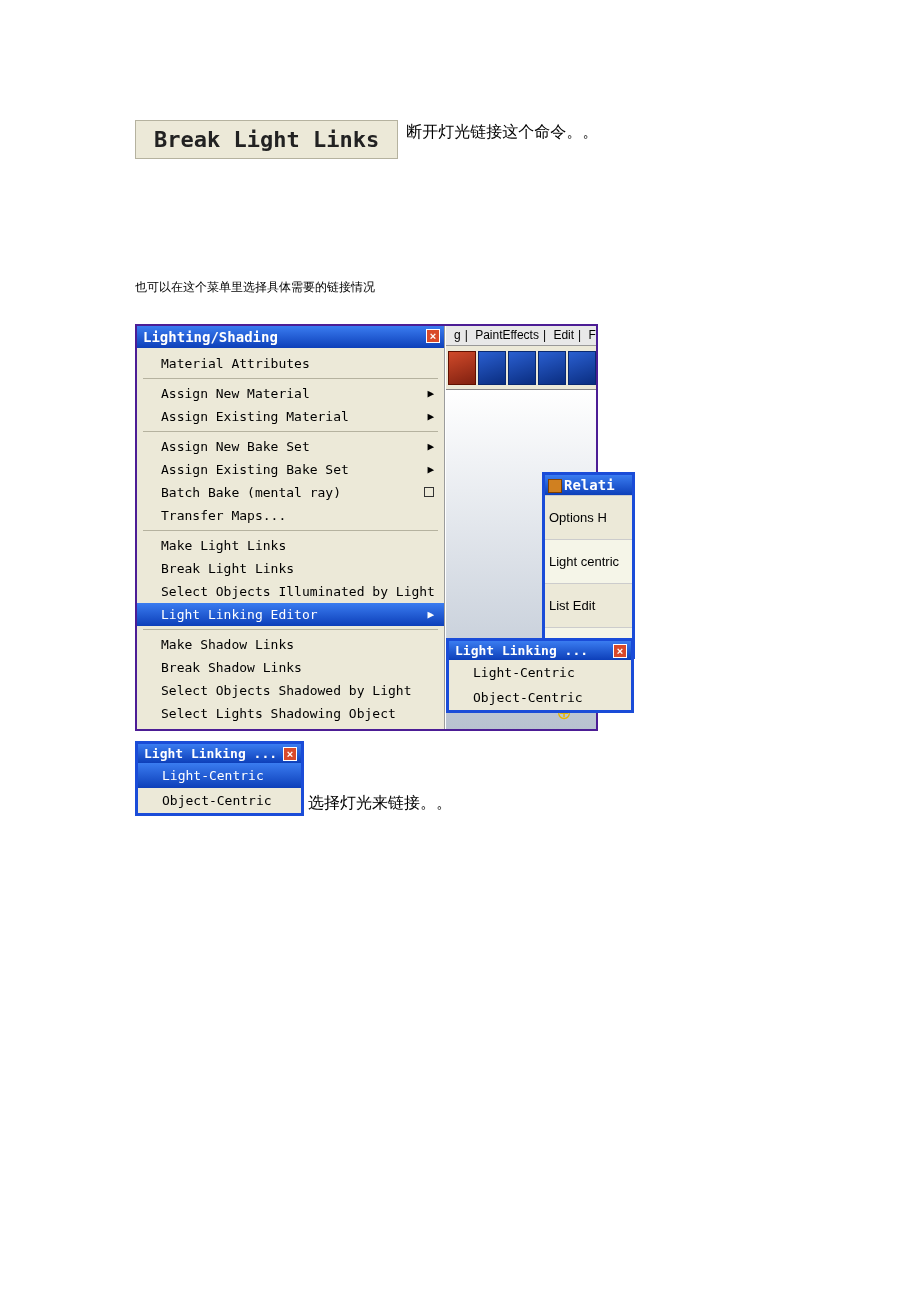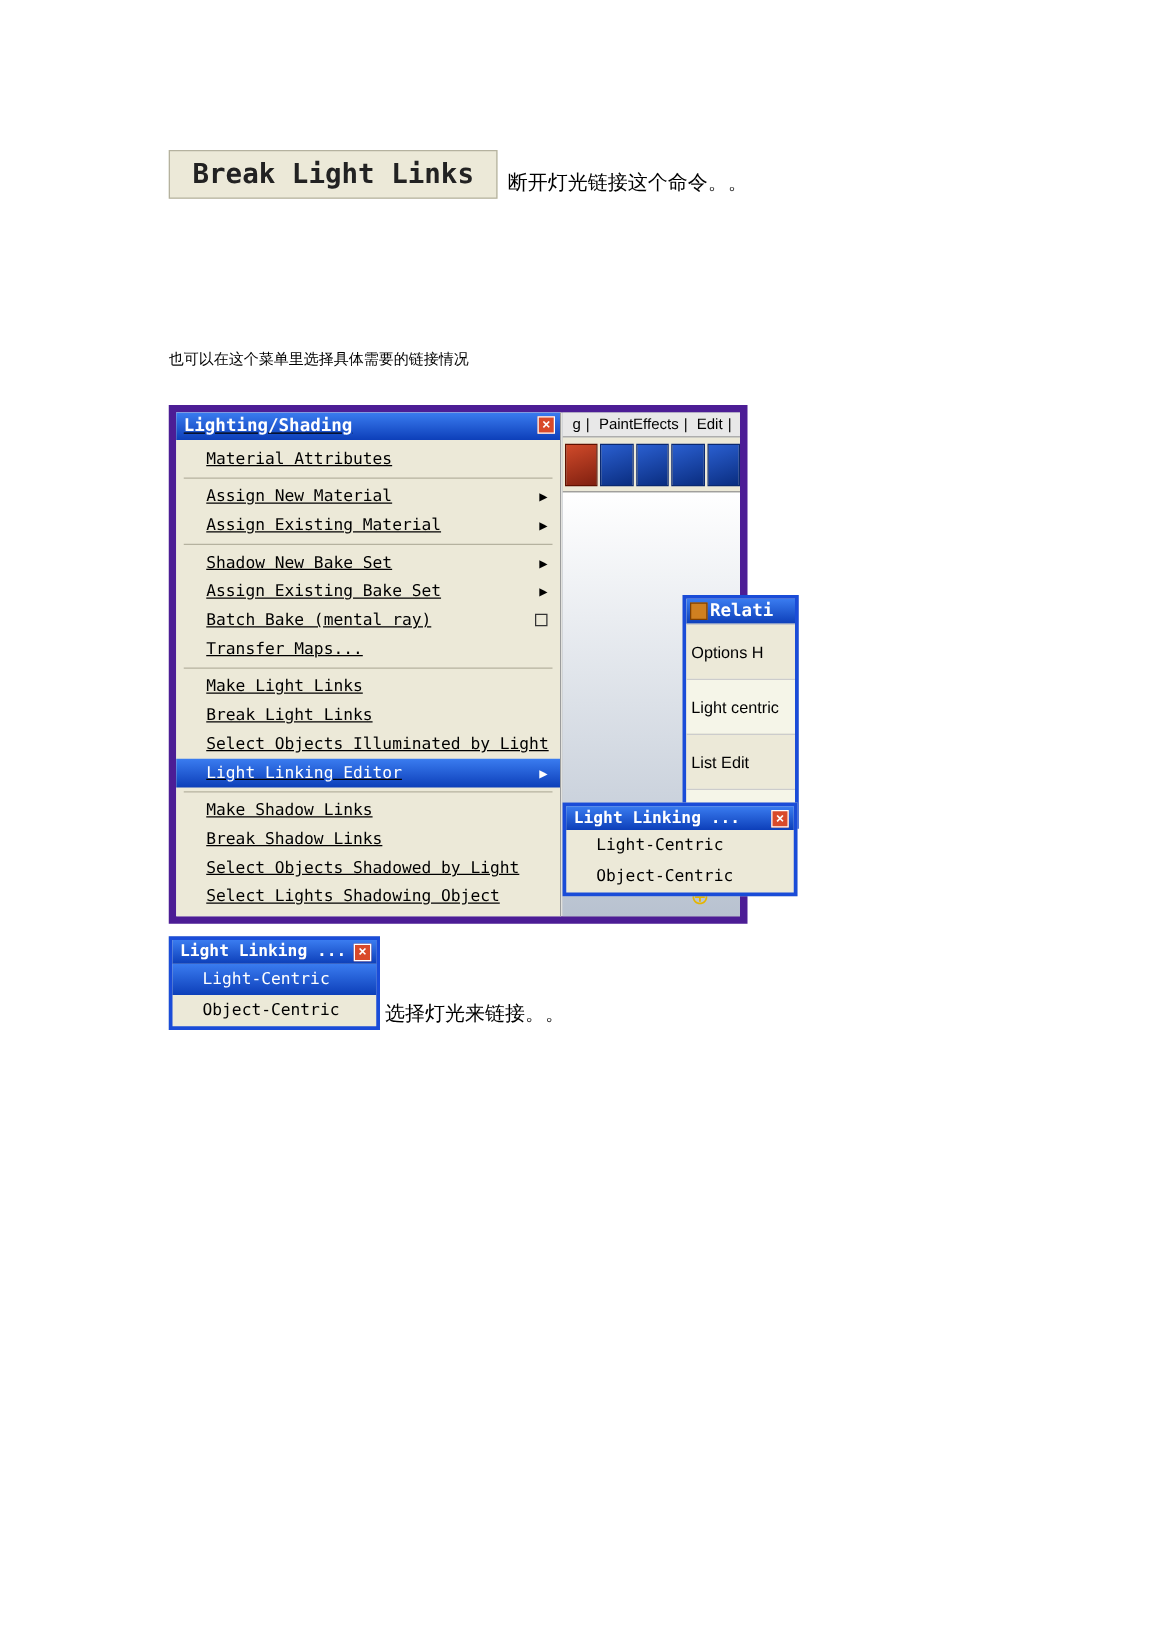--- a/index.html
+++ b/index.html
@@ -23,32 +23,31 @@
     font-family: "SimSun", monospace;
     font-size: 22px;
     font-weight: bold;
     color: #222;
     display: inline-block;
   }
   .break-light-btn .bll-text { letter-spacing: 0; }
   .after-btn-text {
     font-size: 16px;
     margin-left: 8px;
-    margin-bottom: 2px;
+    margin-bottom: 16px;
   }
   .section-note {
     font-size: 12px;
     margin-bottom: 28px;
   }
 
   .big-shot {
     width: 463px;
     position: relative;
-    border: 6px solid #4c1d95;
-    text-decoration: underline;
+    border: 2px solid #4c1d95;
   }
 
   
   .menu-col {
     width: 308px;
     background: #ece9d8;
     border-right: 1px solid #9b9c9c;
   }
   .menu-title {
     background: linear-gradient(#3a7cf0, #0d3fb9);
@@ -286,21 +285,21 @@
         <div class="menu-item">
           <span>Assign New Material</span>
           <span class="arrow">▶</span>
         </div>
         <div class="menu-item">
           <span>Assign Existing Material</span>
           <span class="arrow">▶</span>
         </div>
         <div class="menu-sep"></div>
         <div class="menu-item">
-          <span>Shadow New Bake Set</span>
+          <span>Assign New Bake Set</span>
           <span class="arrow">▶</span>
         </div>
         <div class="menu-item">
           <span>Assign Existing Bake Set</span>
           <span class="arrow">▶</span>
         </div>
         <div class="menu-item">
           <span>Batch Bake (mental ray)</span>
           <span class="box-icon"></span>
         </div>

